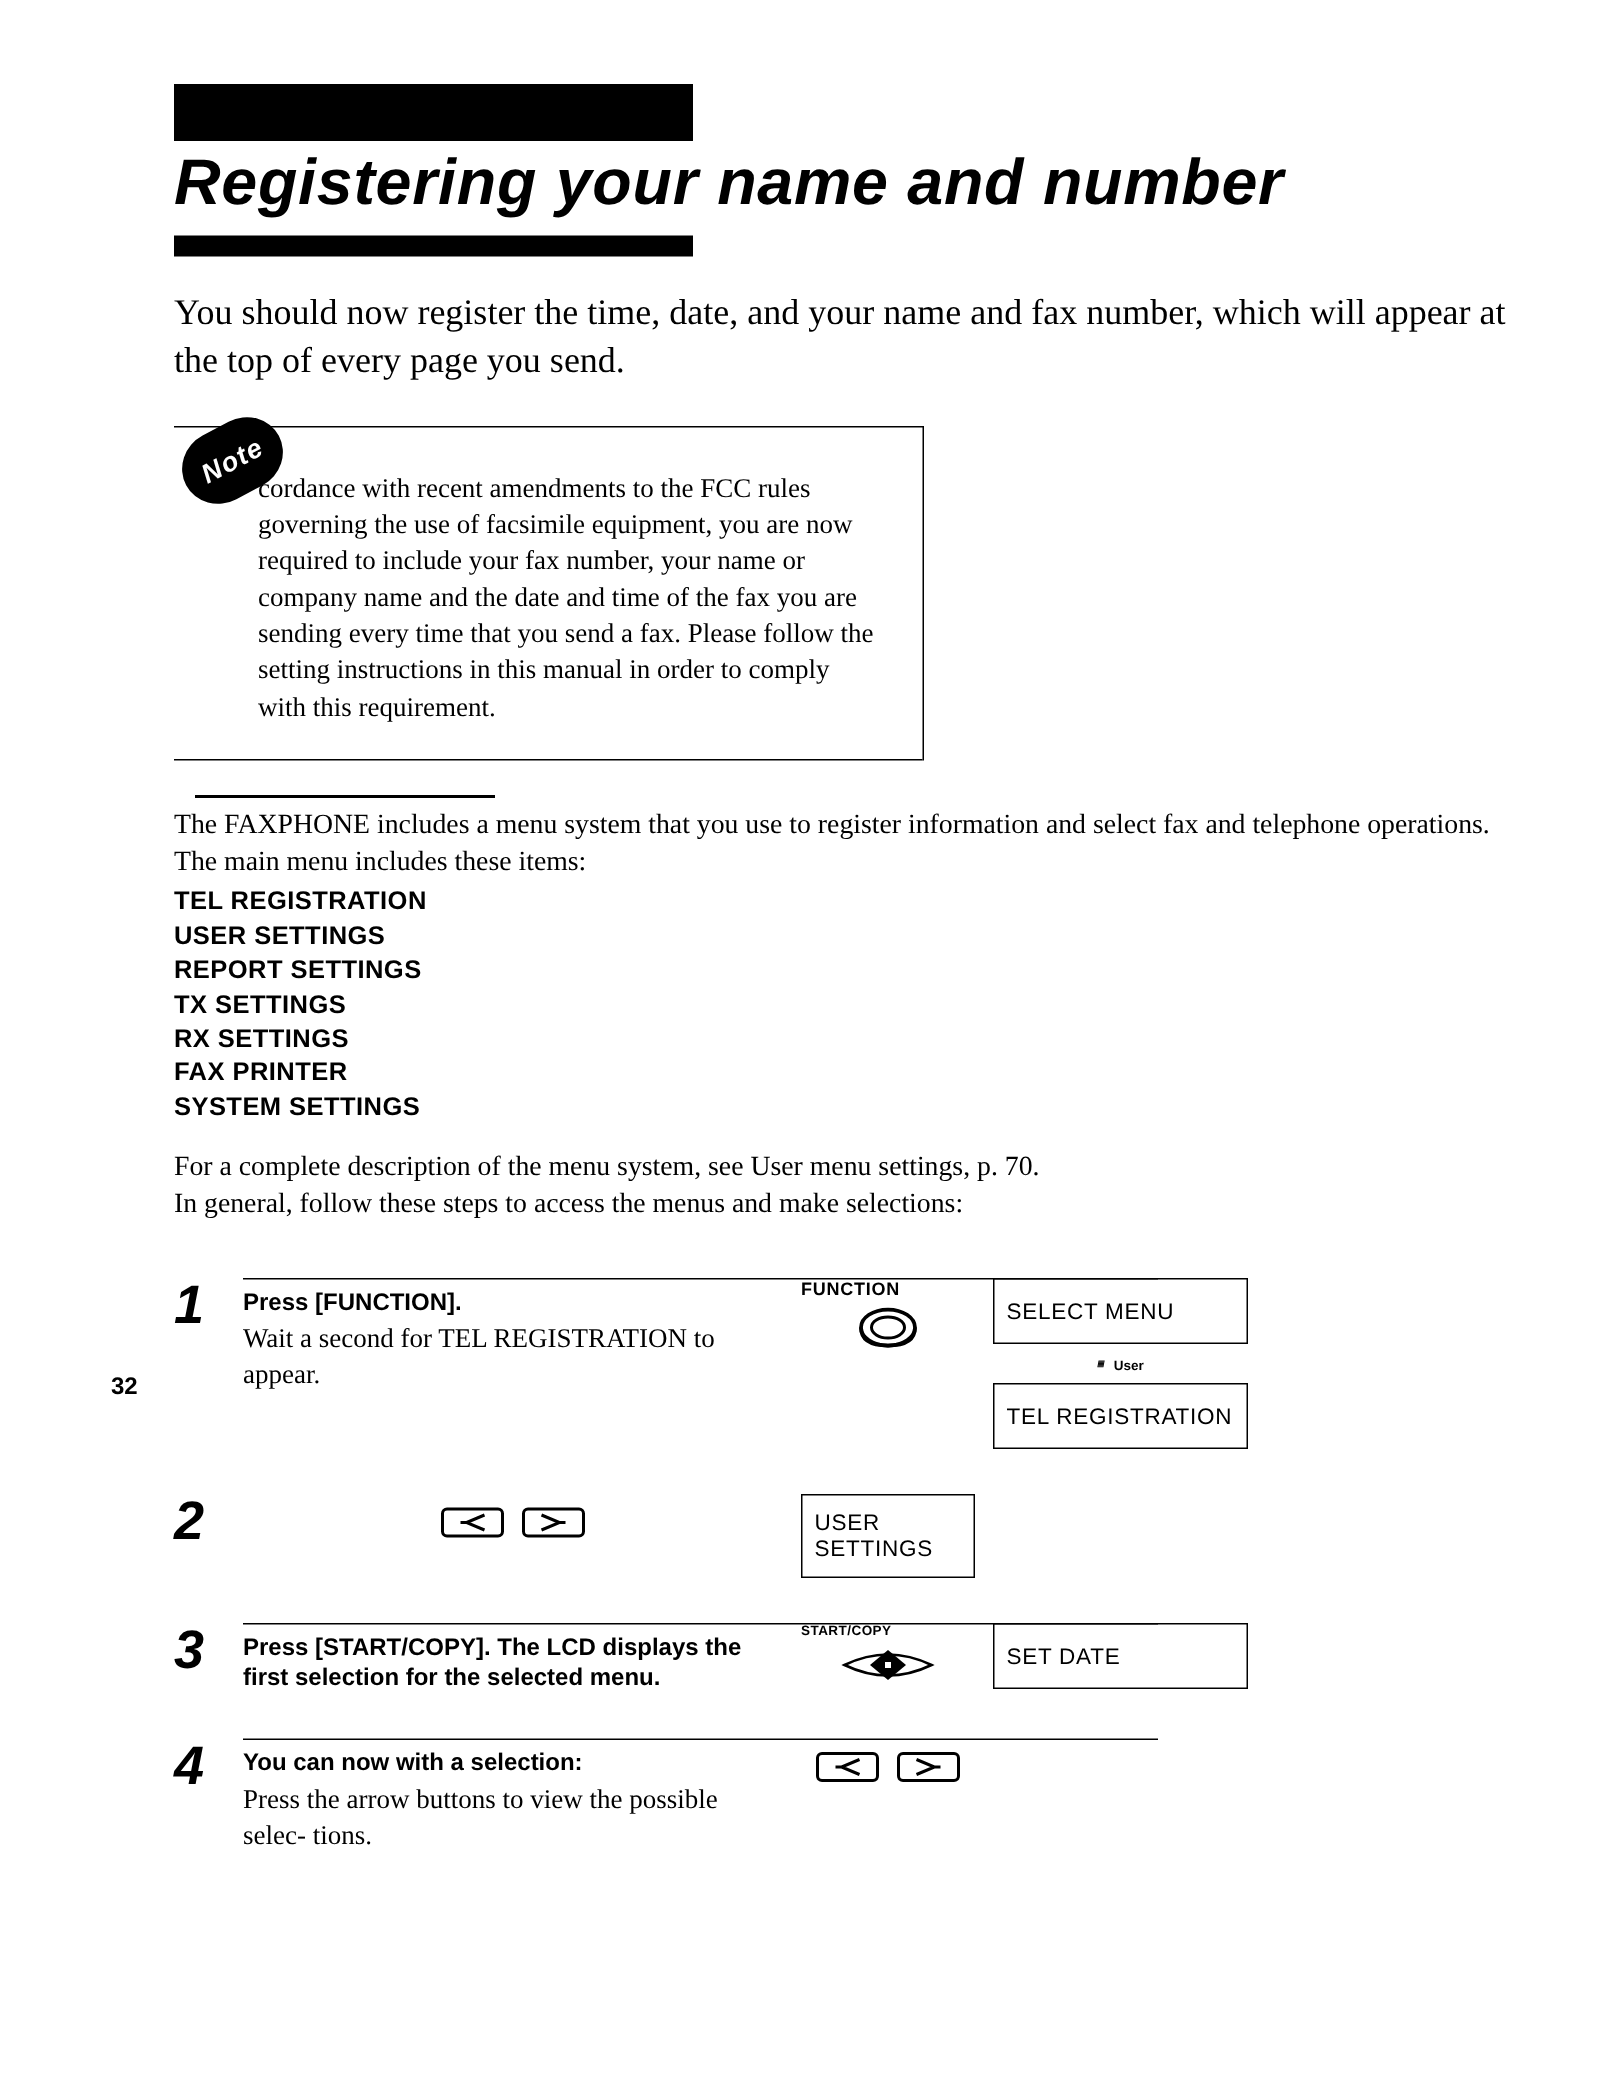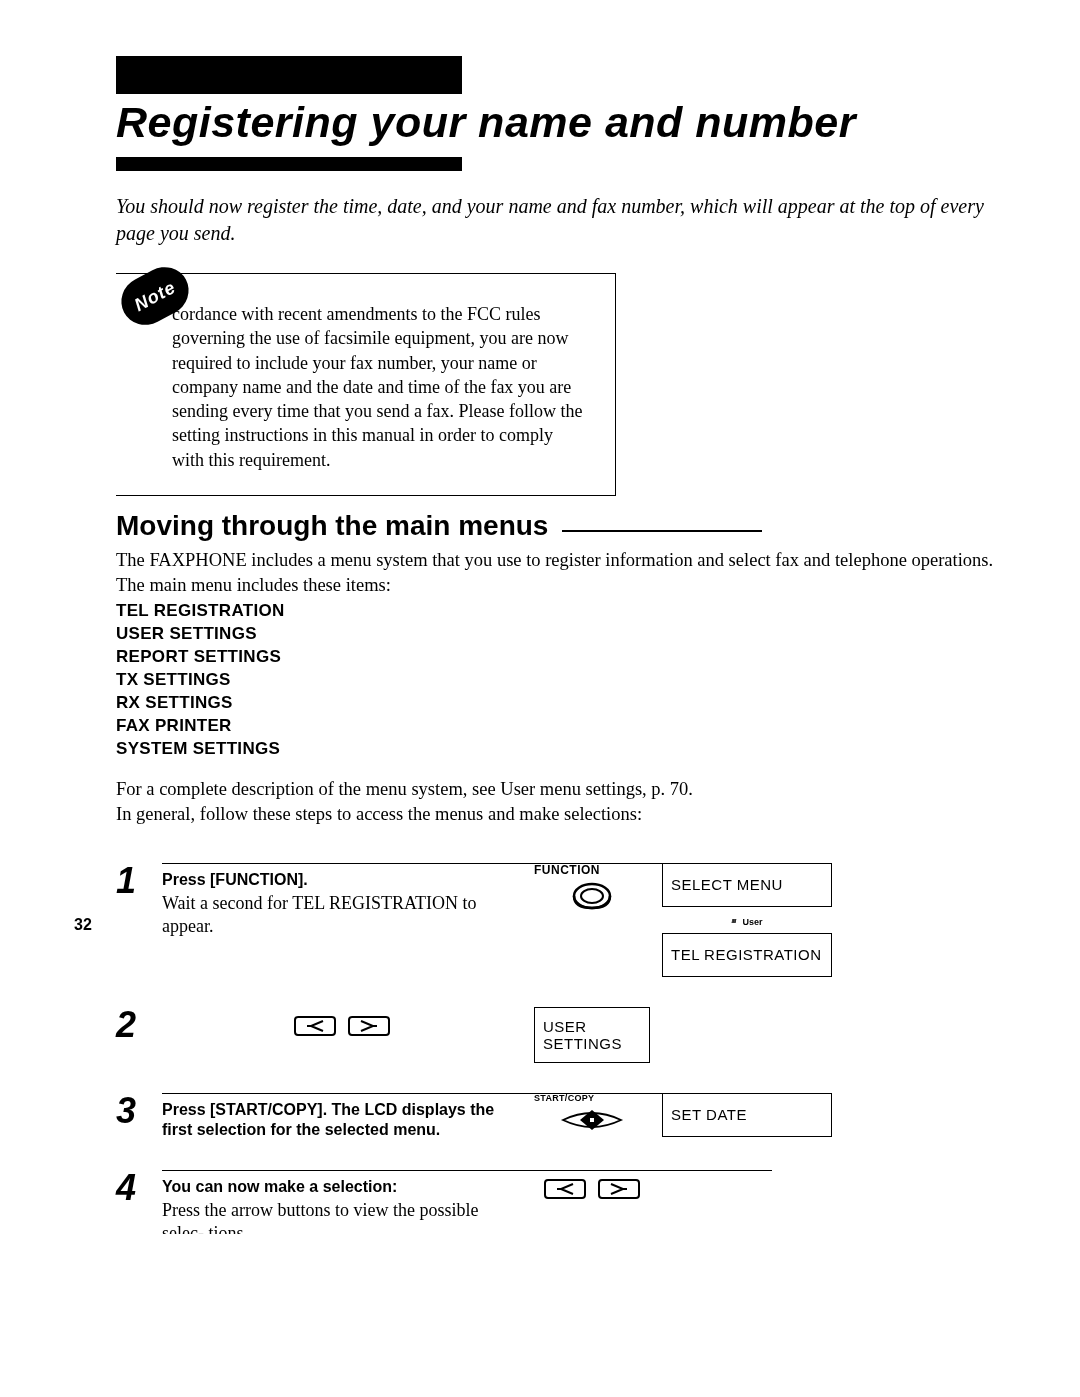--- a/index.html
+++ b/index.html
@@ -29,24 +29,23 @@
     letter-spacing: 0.5px;
     margin: 0 0 10px 0;
   }
   .mid-black {
     width: 346px;
     height: 14px;
     background: #000;
     margin: 0 0 22px 0;
   }
   .intro {
-    font-size: 20px;
+    font-size: 24px;
     line-height: 1.35;
     margin: 0 0 26px 0;
-    font-style: italic;
   }
   .note-box {
     width: 500px;
     border: 1px solid #000;
     border-left: none;
     border-bottom: none;
     padding: 28px 30px 24px 56px;
     margin: 0 0 14px 0;
     position: relative;
     box-sizing: border-box;
@@ -180,21 +179,20 @@
   <p class="intro">You should now register the time, date, and your name and fax number, which will appear at the top of every page you send.</p>
 
   <div class="note-box">
     <div class="note-badge">
       <span class="note-badge-text">Note</span>
     </div>
     <div class="note-text">cordance with recent amendments to the FCC rules governing the use of facsimile equipment, you are now required to include your fax number, your name or company name and the date and time of the fax you are sending every time that you send a fax. Please follow the setting instructions in this manual in order to comply with this requirement.</div>
   </div>
 
   <div class="h2">
-    <span>Moving through the main menus</span>
     <span class="h2-line"></span>
   </div>
   <div class="body">The FAXPHONE includes a menu system that you use to register information and select fax and telephone operations. The main menu includes these items:</div>
   <div class="menu-items">
     <div>TEL REGISTRATION</div>
     <div>USER SETTINGS</div>
     <div>REPORT SETTINGS</div>
     <div>TX SETTINGS</div>
     <div>RX SETTINGS</div>
     <div>FAX PRINTER</div>
@@ -261,21 +259,21 @@
       </div>
       <div>
         <div class="lcd">SET DATE</div>
       </div>
     </div>
 
     <div class="step">
       <div class="step-num">4</div>
       <div>
         <div class="step-hr" style="width:610px"></div>
-        <span class="step-bold">You can now make a selection:</span>
+        <span class="step-bold">You can now with a selection:</span>
         <div class="step-body">Press the arrow buttons to view the possible selec- tions.</div>
       </div>
       <div style="text-align:center;padding-top:6px;">
         <svg class="btn-svg" width="98" height="26" viewBox="0 0 98 26">
           <rect x="2" y="4" width="40" height="18" rx="3" fill="#fff" stroke="#000" stroke-width="2"></rect>
           <path d="M30 8 L18 13 L30 18 M18 13 L14 13" fill="none" stroke="#000" stroke-width="2"></path>
           <rect x="56" y="4" width="40" height="18" rx="3" fill="#fff" stroke="#000" stroke-width="2"></rect>
           <path d="M68 8 L80 13 L68 18 M80 13 L84 13" fill="none" stroke="#000" stroke-width="2"></path>
         </svg>
       </div>

